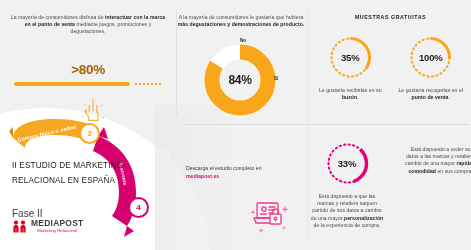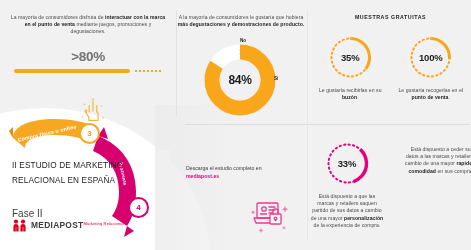--- a/index.html
+++ b/index.html
@@ -38,22 +38,22 @@
   }
 
   
   .cap{font-size:5.1px;line-height:7.2px;color:#4a4a4a;text-align:center;letter-spacing:.05px;}
   .cap b{color:#1d1d1b;font-weight:bold;}
 
   
   #panel1{position:absolute;left:8px;top:14px;width:160px;}
   #panel1 .cap{text-align:center;}
   .bignum{
-    font-size:13.5px;font-weight:bold;color:#737373;text-align:center;
-    margin-top:13px;letter-spacing:-.3px;
+    font-size:13.5px;font-weight:bold;color:#a16207;text-align:center;
+    margin-top:26px;letter-spacing:-.3px;
   }
   .barwrap{position:relative;margin-top:5px;height:4px;width:148px;margin-left:6px;}
   .bar-solid{position:absolute;left:0;top:0;height:4px;width:116px;background:#faa61a;border-radius:2px;}
   .bar-dots{position:absolute;left:120px;top:1.2px;height:2px;width:28px;
     background-image:radial-gradient(#faa61a 45%,transparent 46%);
     background-size:4px 2px;background-repeat:repeat-x;}
   .hand-icon{position:absolute;left:68px;top:80px;width:34px;height:34px;}
 
   
   #panel2{position:absolute;left:176px;top:14px;width:130px;}
@@ -94,21 +94,21 @@
 
   
   #titleblock{position:absolute;left:12px;top:158px;width:140px;}
   .study-title{
     font-size:8.2px;line-height:15px;font-weight:normal;color:#1d1d1b;
     letter-spacing:.15px;
   }
   .phase{font-size:10px;color:#3c3c3c;margin-top:20px;}
   .logo{position:absolute;left:12px;top:219px;display:flex;align-items:center;}
   .logo-mark{width:15px;height:13px;margin-right:4px;position:relative;}
-  .logo-text{display:flex;flex-direction:row;justify-content:center;}
+  .logo-text{display:flex;flex-direction:column;justify-content:center;align-items:center;}
   .logo-main{font-size:8.4px;font-weight:bold;color:#3c3c3b;letter-spacing:.3px;line-height:9px;}
   .logo-sub{font-size:4.1px;color:#e2001a;letter-spacing:.1px;line-height:5px;}
 
   
   .ribbon-svg{position:absolute;left:0;top:118px;width:175px;height:132px;}
   .ribbon-txt{
     position:absolute;font-size:5.2px;font-weight:bold;color:#ffffff;
     letter-spacing:.2px;white-space:nowrap;
   }
   .step-circle{

